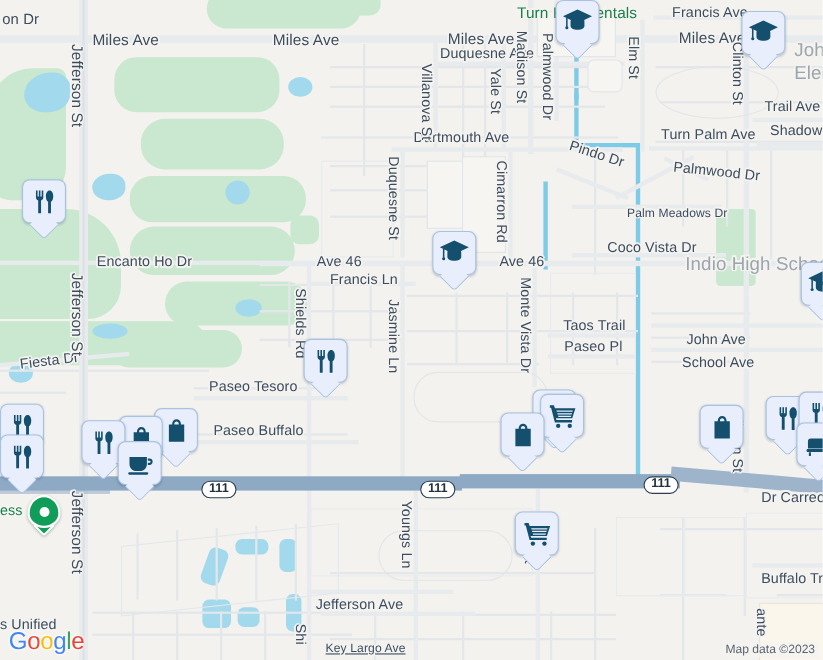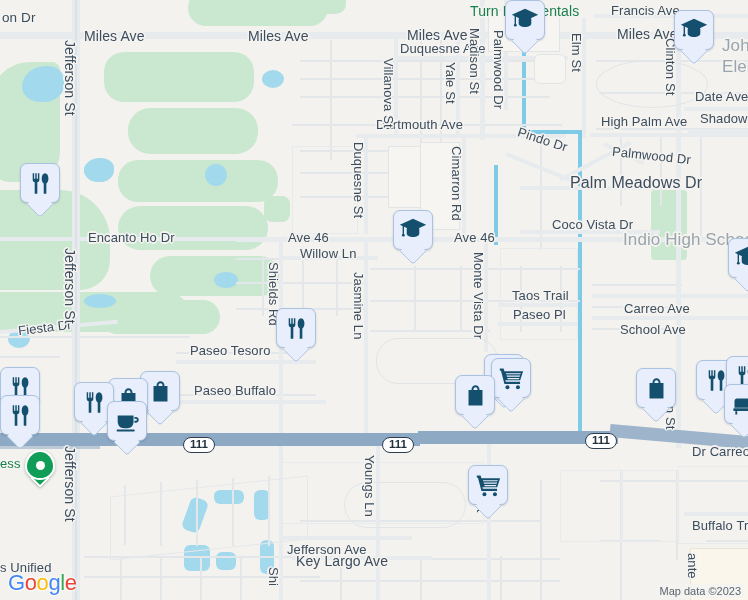--- a/index.html
+++ b/index.html
@@ -290,41 +290,41 @@
 
   <div id="labels">
       <div class="lbl" style="left: 2px; top: 10px; font-size: 13.5px;">on Dr</div>
       <div class="lbl" style="left: 84px; top: 28px; font-size: 14px;">Miles Ave</div>
       <div class="lbl" style="left: 248px; top: 28px; font-size: 14px;">Miles Ave</div>
       <div class="lbl" style="left: 407px; top: 27px; font-size: 14px;">Miles Ave</div>
       <div class="lbl" style="left: 617px; top: 26px; font-size: 14px;">Miles Ave</div>
       <div class="lbl" style="left: 400px; top: 41px; font-size: 13px;">Duquesne Ave</div>
       <div class="lbl" style="left: 611px; top: 3px; font-size: 13px;">Francis Ave</div>
       <div class="lbl" style="left: 376px; top: 117px; font-size: 13px;">Dartmouth Ave</div>
-      <div class="lbl" style="left: 601px; top: 114px; font-size: 13px;">High Palm Ave</div>
-      <div class="lbl" style="left: 695px; top: 89px; font-size: 13px;">Date Ave</div>
+      <div class="lbl" style="left: 601px; top: 114px; font-size: 13px;">Turn Palm Ave</div>
+      <div class="lbl" style="left: 695px; top: 89px; font-size: 13px;">Trail Ave</div>
       <div class="lbl" style="left: 700px; top: 111px; font-size: 13px;">Shadow A</div>
       <div class="lbl" style="left: 612px; top: 148px; font-size: 13px; transform: rotate(6deg);">Palmwood Dr</div>
-      <div class="lbl" style="left: 570px; top: 174px; font-size: 16px;">Palm Meadows Dr</div>
+      <div class="lbl" style="left: 570px; top: 188px; font-size: 11px;">Palm Meadows Dr</div>
       <div class="lbl" style="left: 517px; top: 132px; font-size: 13px; transform: rotate(18deg);">Pindo Dr</div>
       <div class="lbl" style="left: 552px; top: 217px; font-size: 13px;">Coco Vista Dr</div>
       <div class="lbl big" style="left: 623px; top: 230px; font-size: 17px;">Indio High School</div>
-      <div class="lbl" style="left: 624px; top: 301px; font-size: 13px;">Carreo Ave</div>
+      <div class="lbl" style="left: 624px; top: 301px; font-size: 13px;">John Ave</div>
       <div class="lbl" style="left: 620px; top: 322px; font-size: 13px;">School Ave</div>
       <div class="lbl" style="left: 512px; top: 288px; font-size: 13px;">Taos Trail</div>
       <div class="lbl" style="left: 513px; top: 307px; font-size: 13px;">Paseo Pl</div>
       <div class="lbl" style="left: 288px; top: 230px; font-size: 13px;">Ave 46</div>
-      <div class="lbl" style="left: 300px; top: 246px; font-size: 13px;">Willow Ln</div>
+      <div class="lbl" style="left: 300px; top: 246px; font-size: 13px;">Francis Ln</div>
       <div class="lbl" style="left: 454px; top: 230px; font-size: 13px;">Ave 46</div>
       <div class="lbl" style="left: 88px; top: 230px; font-size: 13px;">Encanto Ho Dr</div>
       <div class="lbl" style="left: 18px; top: 320px; font-size: 13px; transform: rotate(-7deg);">Fiesta Dr</div>
       <div class="lbl" style="left: 190px; top: 343px; font-size: 13px;">Paseo Tesoro</div>
       <div class="lbl" style="left: 194px; top: 383px; font-size: 13px;">Paseo Buffalo</div>
       <div class="lbl" style="left: 287px; top: 542px; font-size: 13px;">Jefferson Ave</div>
-      <div class="lbl" style="left: 296px; top: 553px; font-size: 14px;">Key Largo Ave</div>
+      <div class="lbl" style="left: 296px; top: 584px; font-size: 11px; text-decoration: underline;">Key Largo Ave</div>
       <div class="lbl" style="left: 692px; top: 518px; font-size: 13px;">Buffalo Trail</div>
       <div class="lbl" style="left: 0px; top: 560px; font-size: 13px;">s Unified</div>
       <div class="lbl biz" style="left: 0px; top: 456px; font-size: 13px;">ess</div>
       <div class="lbl biz" style="left: 470px; top: 3px; font-size: 14px;">Turn Key Rentals</div>
       <div class="lbl big" style="left: 722px; top: 36px; font-size: 17px;">John</div>
       <div class="lbl big" style="left: 722px; top: 57px; font-size: 17px;">Elem</div>
       <div class="lbl" style="left: 692px; top: 444px; font-size: 13px;">Dr Carreo</div>
     </div>
   <div id="vlabels">
       <div class="lbl vert" style="left: 78px; top: 40px; font-size: 14px; transform: rotate(90deg);">Jefferson St</div>

